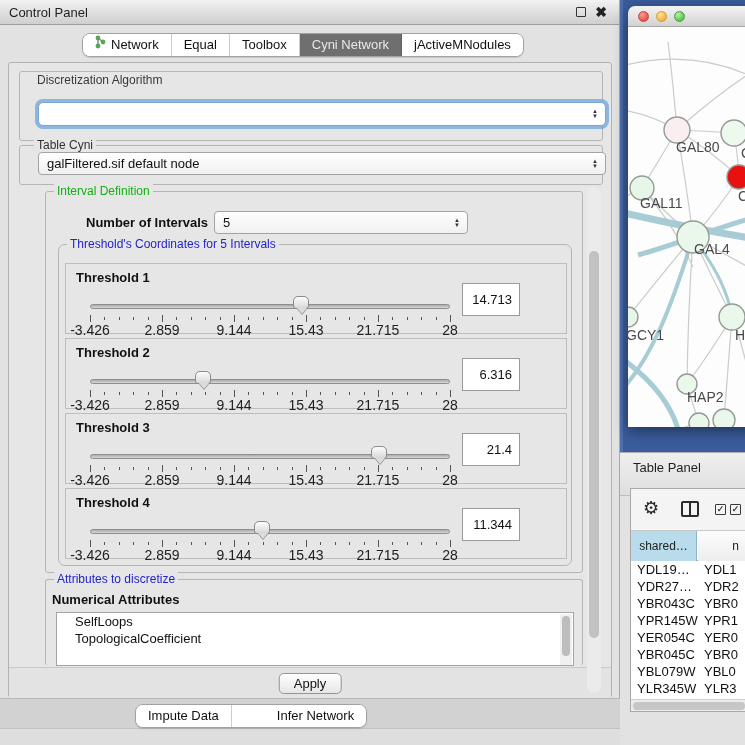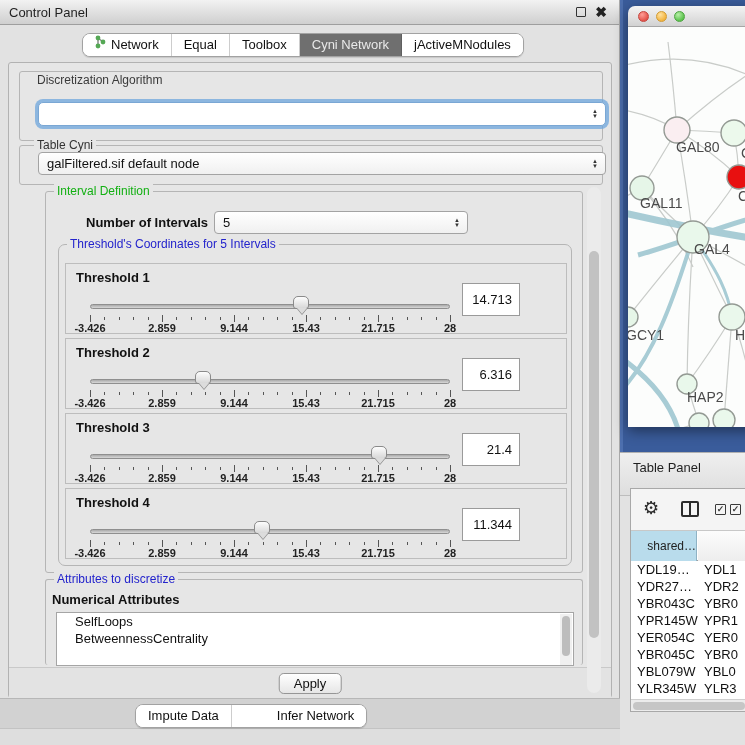--- a/index.html
+++ b/index.html
@@ -73,21 +73,21 @@
     background:linear-gradient(#aaaaaa,#d8d8d8); }
   .thumb-k { position:absolute; top:-2px; width:16px; height:13px; margin-left:-8px;
     background:linear-gradient(#fdfdfd,#d8d8d8); border:1px solid #8a8a8a; border-radius:5px 5px 3px 3px; z-index:2; }
   .thumb-k:after { content:""; position:absolute; left:2.5px; top:11px; width:0; height:0;
     border-left:5px solid transparent; border-right:5px solid transparent; border-top:6px solid #dcdcdc;
     filter:drop-shadow(0 1px 0 #8a8a8a); }
   .ticks { position:absolute; left:0; top:17px; width:360px; height:7px; }
   .tick { position:absolute; top:2px; width:1px; height:3px; background:#555; }
   .tick.major { top:0; height:7px; }
   .scale-row { position:absolute; left:0; top:24px; width:360px; height:12px; }
-  .scale-row span { position:absolute; transform:translateX(-50%); font-size:11px; font-weight:bold; color:#222; white-space:nowrap; }
+  .scale-row span { position:absolute; transform:translateX(-50%); font-size:14px; font-weight:normal; color:#222; white-space:nowrap; }
   .valbox { position:absolute; right:46px; top:19px; width:58px; height:33px; background:#fff; border:1px solid #9a9a9a;
     font-size:13px; color:#111; text-align:right; line-height:31px; padding-right:7px; }
 
   
   #attr-group { left:36px; top:516px; width:538px; height:86px; border-bottom:none; }
   #attr-title { left:8px; top:-8px; color:#2323cc; }
   #attr-label { position:absolute; left:6px; top:12px; font-size:13px; font-weight:bold; color:#111; }
   #attr-list { position:absolute; left:10px; top:32px; width:518px; height:54px; background:#fff; border:1px solid #a5a5a5; overflow:hidden; }
   .attr-item { font-size:13px; color:#111; padding-left:18px; line-height:17px; white-space:nowrap; }
   #attr-scroll { position:absolute; right:1px; top:1px; width:12px; height:52px; background:#f0f0f0; }
@@ -117,21 +117,21 @@
     border-top:1px solid #b0b0b0; border-bottom:1px solid #bdbdbd; }
   #tp-titlebar span { position:absolute; left:13px; line-height:30px; font-size:13px; color:#1f1f1f; }
   #tp-frame { position:absolute; left:10px; top:36px; width:120px; height:224px; background:#fff; border:1px solid #a8a8a8; overflow:hidden; }
   #tp-toolbar { position:absolute; left:0; top:0; width:100%; height:42px; background:#f4f4f4; border-bottom:1px solid #c8c8c8; }
   .gear { position:absolute; left:12px; top:10px; font-size:18px; color:#2b2b2b; line-height:18px; }
   .colicon { position:absolute; left:50px; top:12px; width:18px; height:16px; border:2px solid #2b2b2b; border-radius:2px; }
   .colicon:after { content:""; position:absolute; left:50%; top:0; width:2px; height:100%; background:#2b2b2b; transform:translateX(-1px); }
   .cbx { position:absolute; top:15px; width:11px; height:11px; border:1.5px solid #3a3a3a; border-radius:1px; font-size:9px;
     line-height:9px; text-align:center; color:#3a3a3a; font-weight:bold; }
   #tp-header { position:absolute; left:0; top:42px; width:200px; height:30px; border-bottom:1px solid #9f9f9f; }
-  .hcell { position:absolute; top:0; height:30px; font-size:12px; color:#222; text-align:right; line-height:30px; white-space:nowrap; overflow:hidden; }
+  .hcell { position:absolute; top:0; height:30px; font-size:12px; color:#222; text-align:center; line-height:30px; white-space:nowrap; overflow:hidden; }
   .hcell.c0 { left:0; width:66px; background:#b9dcec; border-right:1px solid #8fb2c4; }
   .hcell.c1 { left:67px; width:75px; background:linear-gradient(#fcfcfc,#ededed); }
   #tp-body { position:absolute; left:0; top:72px; width:200px; height:138px; overflow:hidden; background:#fff; }
   .trow { display:flex; height:17px; }
   .tcell { font-size:13px; color:#111; line-height:17px; white-space:nowrap; overflow:hidden; }
   .tcell.c0 { width:67px; padding-left:6px; }
   .tcell.c1 { width:75px; padding-left:6px; }
   #tp-hscroll { position:absolute; left:0; top:210px; width:100%; height:13px; background:#ececec; border-top:1px solid #cfcfcf; }
   #tp-hscroll .thumb { position:absolute; left:2px; top:2px; width:112px; height:8px; background:#c6c6c6; border-radius:4px; }
 </style>
@@ -396,21 +396,21 @@
       </div>
 
       <div id="attr-group" class="group">
         <span id="attr-title" class="group-title">Attributes to discretize</span>
         <span id="attr-label">Numerical Attributes</span>
         <div id="attr-list">
           <div id="attr-scroll">
               <div class="thumb"></div>
             </div>
         <div class="attr-item">SelfLoops</div>
-            <div class="attr-item">BetweennessCentrality</div>
+            <div class="attr-item">TopologicalCoefficient</div>
           </div>
       </div>
 
       <div id="apply-bar">
         <button id="apply-btn">Apply</button>
       </div>
 
       <div id="outer-scroll">
           <div class="thumb"></div>
         </div>

